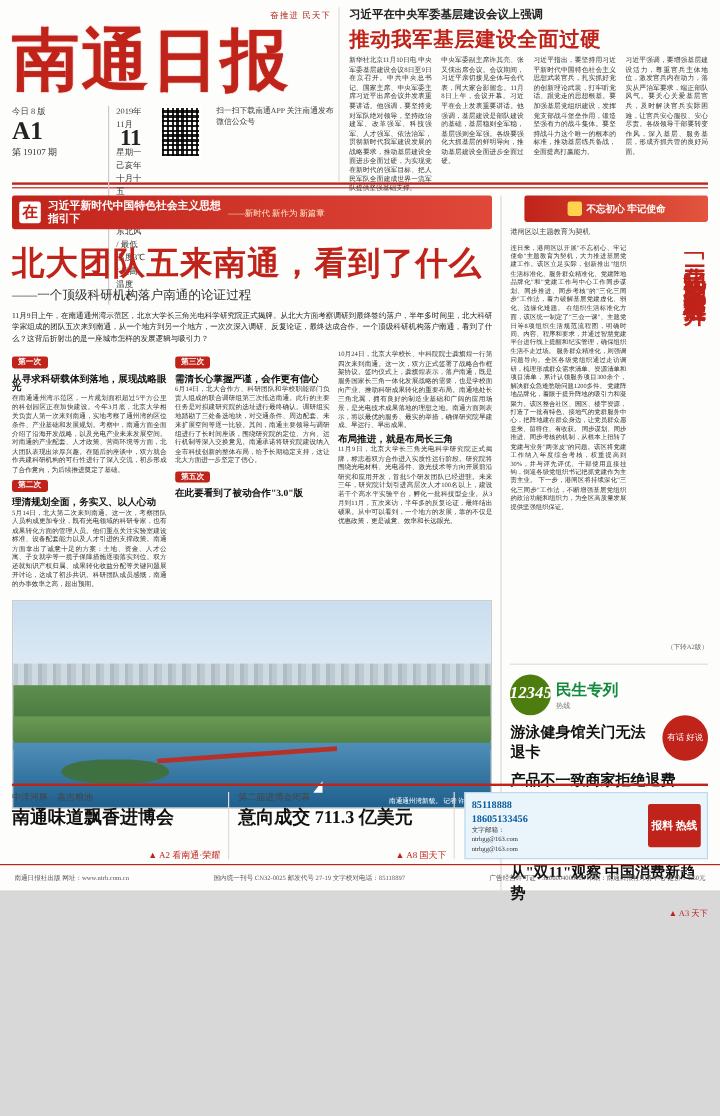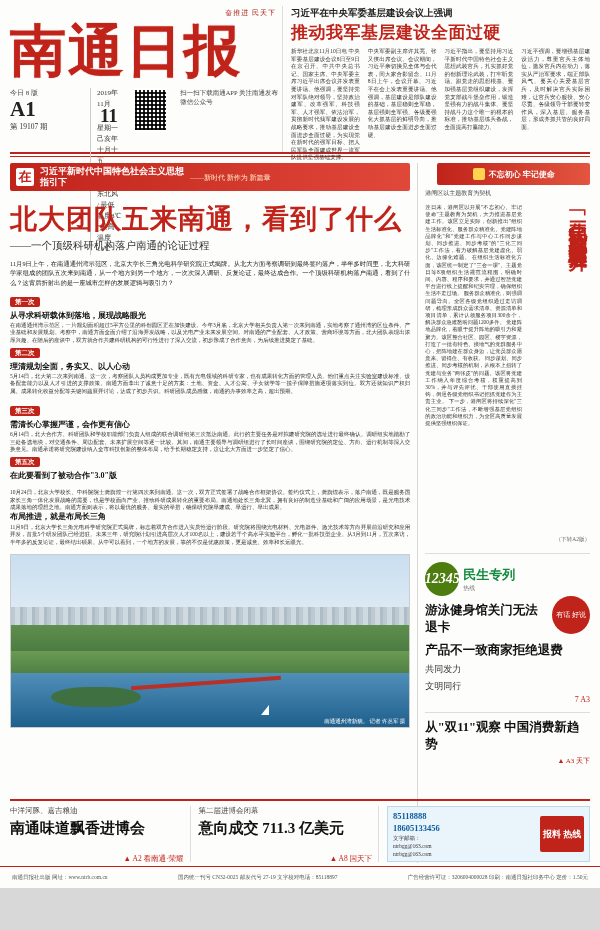--- a/index.html
+++ b/index.html
@@ -4,21 +4,21 @@
 <style>
   html,body{margin:0;padding:0;}
   body{
     width:600px;height:930px;
     background:#d8d8d8;
     font-family:"Liberation Serif", serif;
     overflow:hidden;
   }
   .page{
     position:relative;
-    width:600px;height:888px;
+    width:600px;height:742px;
     background:#fdfdfb;
     box-sizing:border-box;
   }
   
   .masthead{
     position:relative;
     height:152px;
     padding:6px 10px 0 10px;
     box-sizing:border-box;
     display:flex;
@@ -86,21 +86,21 @@
   .headline{
     font-size:27px;font-weight:bold;color:#c0231a;letter-spacing:1px;
     margin:12px 0 4px;line-height:32px;
   }
   .subhead{font-size:10.5px;color:#333;margin-bottom:6px;}
   .lede{
     font-size:6.3px;line-height:9.4px;color:#222;text-align:justify;
     column-count:1;margin-bottom:6px;
   }
   .three-cols{
-    display:flex;gap:7px;flex-direction:column;
+    display:flex;gap:7px;
   }
   .three-cols > .c{flex:1;font-size:5.5px;line-height:7.4px;color:#333;text-align:justify;}
   .sec-tag{
     display:inline-block;background:#c0231a;color:#fff;font-size:6.5px;
     padding:1px 5px;border-radius:2px;margin:4px 0 3px;font-weight:bold;
   }
   .sec-head{font-size:8px;font-weight:bold;color:#111;margin:2px 0 3px;}
   .photo{
     margin-top:8px;height:172px;border:1px solid #ccc;position:relative;overflow:hidden;
     background:linear-gradient(#cfe4f2 0%,#e7f0f6 38%,#bcd7e8 40%,#6ea8c9 100%);

